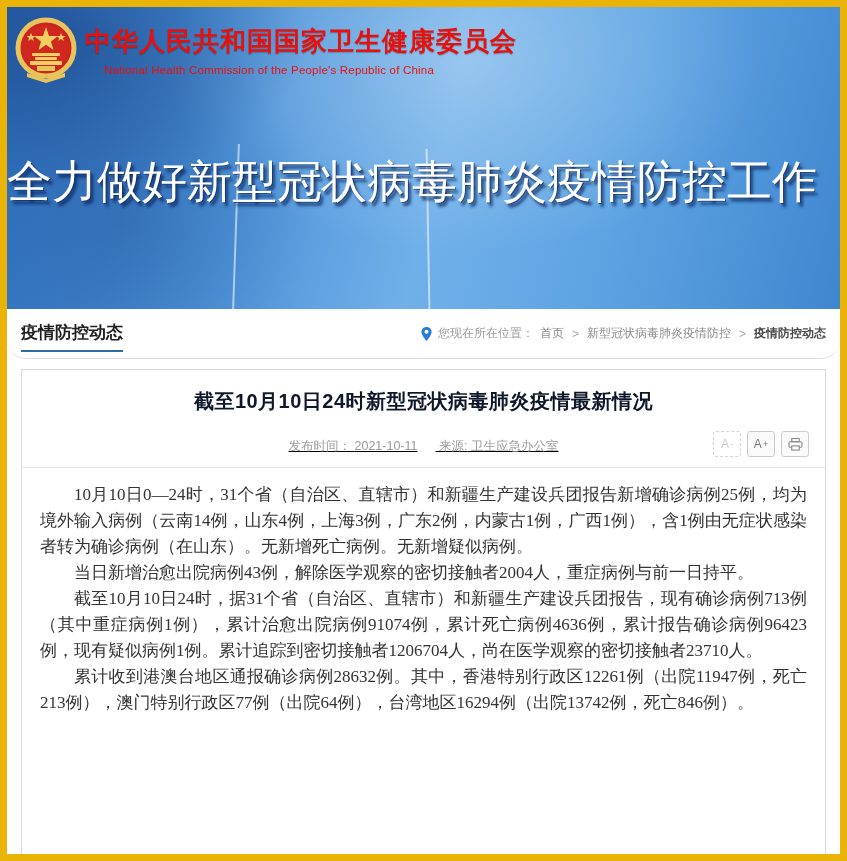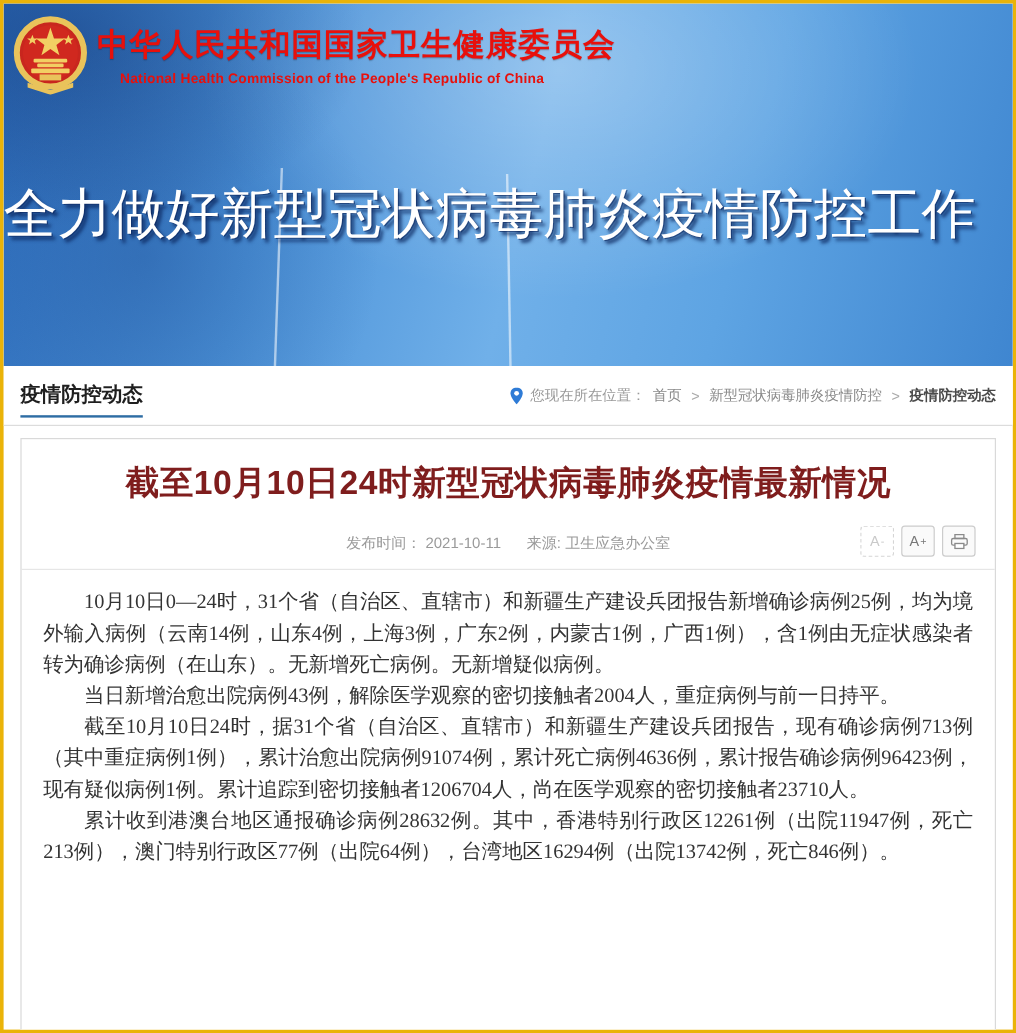--- a/index.html
+++ b/index.html
@@ -1,66 +1,66 @@
 <!DOCTYPE html>
 <html><head>
 <meta charset="utf-8">
 <style>
   * { margin:0; padding:0; box-sizing:border-box; }
   html,body { background:#fff; }
   body { width:847px; height:861px; overflow:hidden; font-family:"Liberation Sans", sans-serif; }
-  .page { width:847px; height:861px; border:3px solid #eab308; background:#fff; overflow:hidden; position:relative; }
+  .page { width:847px; height:861px; border:7px solid #eab308; background:#fff; overflow:hidden; position:relative; }
 
   
   .banner {
     position:relative; width:100%; height:302px; overflow:hidden;
     background:
       radial-gradient(ellipse 420px 260px at 6% 10%, rgba(13,45,105,.45), rgba(13,45,105,0) 60%),
       radial-gradient(ellipse 300px 300px at 14% 70%, rgba(24,70,140,.35), rgba(24,70,140,0) 65%),
       radial-gradient(ellipse 500px 320px at 55% 18%, rgba(255,255,255,.28), rgba(255,255,255,0) 60%),
       linear-gradient(104deg, #2f6fbe 0%, #4c92d8 28%, #70b0e9 52%, #5ea4e3 72%, #3f86d0 100%);
   }
   .banner .streak { position:absolute; bottom:0; width:2px; background:rgba(255,255,255,.55); }
   .banner .streak.s1 { left:228px; height:165px; transform:rotate(2deg); }
   .banner .streak.s2 { left:420px; height:160px; transform:rotate(-1deg); }
 
   .org-head { position:absolute; top:10px; left:8px; display:flex; align-items:center; }
   .emblem { width:62px; height:66px; flex:0 0 auto; }
   .org-names { margin-left:8px; }
   .org-cn { color:#e8100c; font-size:26px; font-weight:bold; letter-spacing:1px;
             font-family:"Liberation Sans", sans-serif; text-shadow:0 1px 1px rgba(0,0,0,.25); }
-  .org-en { color:#e8100c; font-size:11.5px; font-weight:bold; margin-top:5px; letter-spacing:.2px;padding-left:19px; }
+  .org-en { color:#e8100c; font-size:11.5px; font-weight:normal; margin-top:5px; letter-spacing:.2px;padding-left:19px; }
 
   .banner-title {
     position:absolute; top:113px; left:0; width:100%; text-align:left;
     color:#ffffff; font-size:45px; font-weight:normal; letter-spacing:0px;
     text-shadow:3px 4px 3px rgba(10,35,90,.75), 1px 1px 0 rgba(10,35,90,.6);
     white-space:nowrap;
     margin-top:32px;
   }
 
   
-  .crumb-row { position:relative; height:50px; padding:0 14px; border-bottom:1px solid #dcdcdc; background:#fff; }
+  .crumb-row { position:relative; height:50px; padding:0 14px; border-bottom:1px solid #dcdcdc; background:#fff;border-radius:19px; }
   .section-title {
     position:absolute; left:14px; top:12px; font-size:17px; font-weight:bold; color:#1f1f1f;
     padding-bottom:6px; border-bottom:2px solid #2e6da4;
   }
   .location { position:absolute; right:14px; top:16px; font-size:12px; color:#999; display:flex; align-items:center; gap:6px; white-space:nowrap;justify-content:center; }
   .location .pin { width:11px; height:14px; display:inline-block; }
   .location a { color:#8a8a8a; text-decoration:none; }
   .location .sep { color:#aaa; margin:0 2px; }
   .location .current { color:#4a4a4a; font-weight:bold; }
 
   
   .card {
     margin:10px 14px 0 14px; border:1px solid #d9d9d9; background:#fff;
     min-height:520px; position:relative; padding-top:18px;
   }
-  .article-title { text-align:center; color:#7f1d1d; font-size:28px; font-weight:bold; letter-spacing:.5px; }
-  .meta-row { position:relative; margin-top:16px; height:30px; }
+  .article-title { text-align:center; color:#0f172a; font-size:20px; font-weight:bold; letter-spacing:.5px; }
+  .meta-row { position:relative; margin-top:16px; height:30px;text-decoration:underline; }
   .meta { text-align:center; font-size:12.5px; color:#9a9a9a; line-height:30px; }
   .meta .v { margin-right:18px; }
   .tools { position:absolute; right:16px; top:0; display:flex; gap:6px; }
   .tool-btn {
     width:28px; height:26px; font-size:12px; color:#777; background:#fafafa;
     border:1px solid #ccc; border-radius:3px; display:flex; align-items:center; justify-content:center;
     cursor:pointer; font-family:"Liberation Sans", sans-serif;
   }
   .tool-btn.disabled { border:1px dashed #d5d5d5; color:#c9c9c9; background:#fff; }
   .tool-btn sup { font-size:9px; margin-left:1px; }

